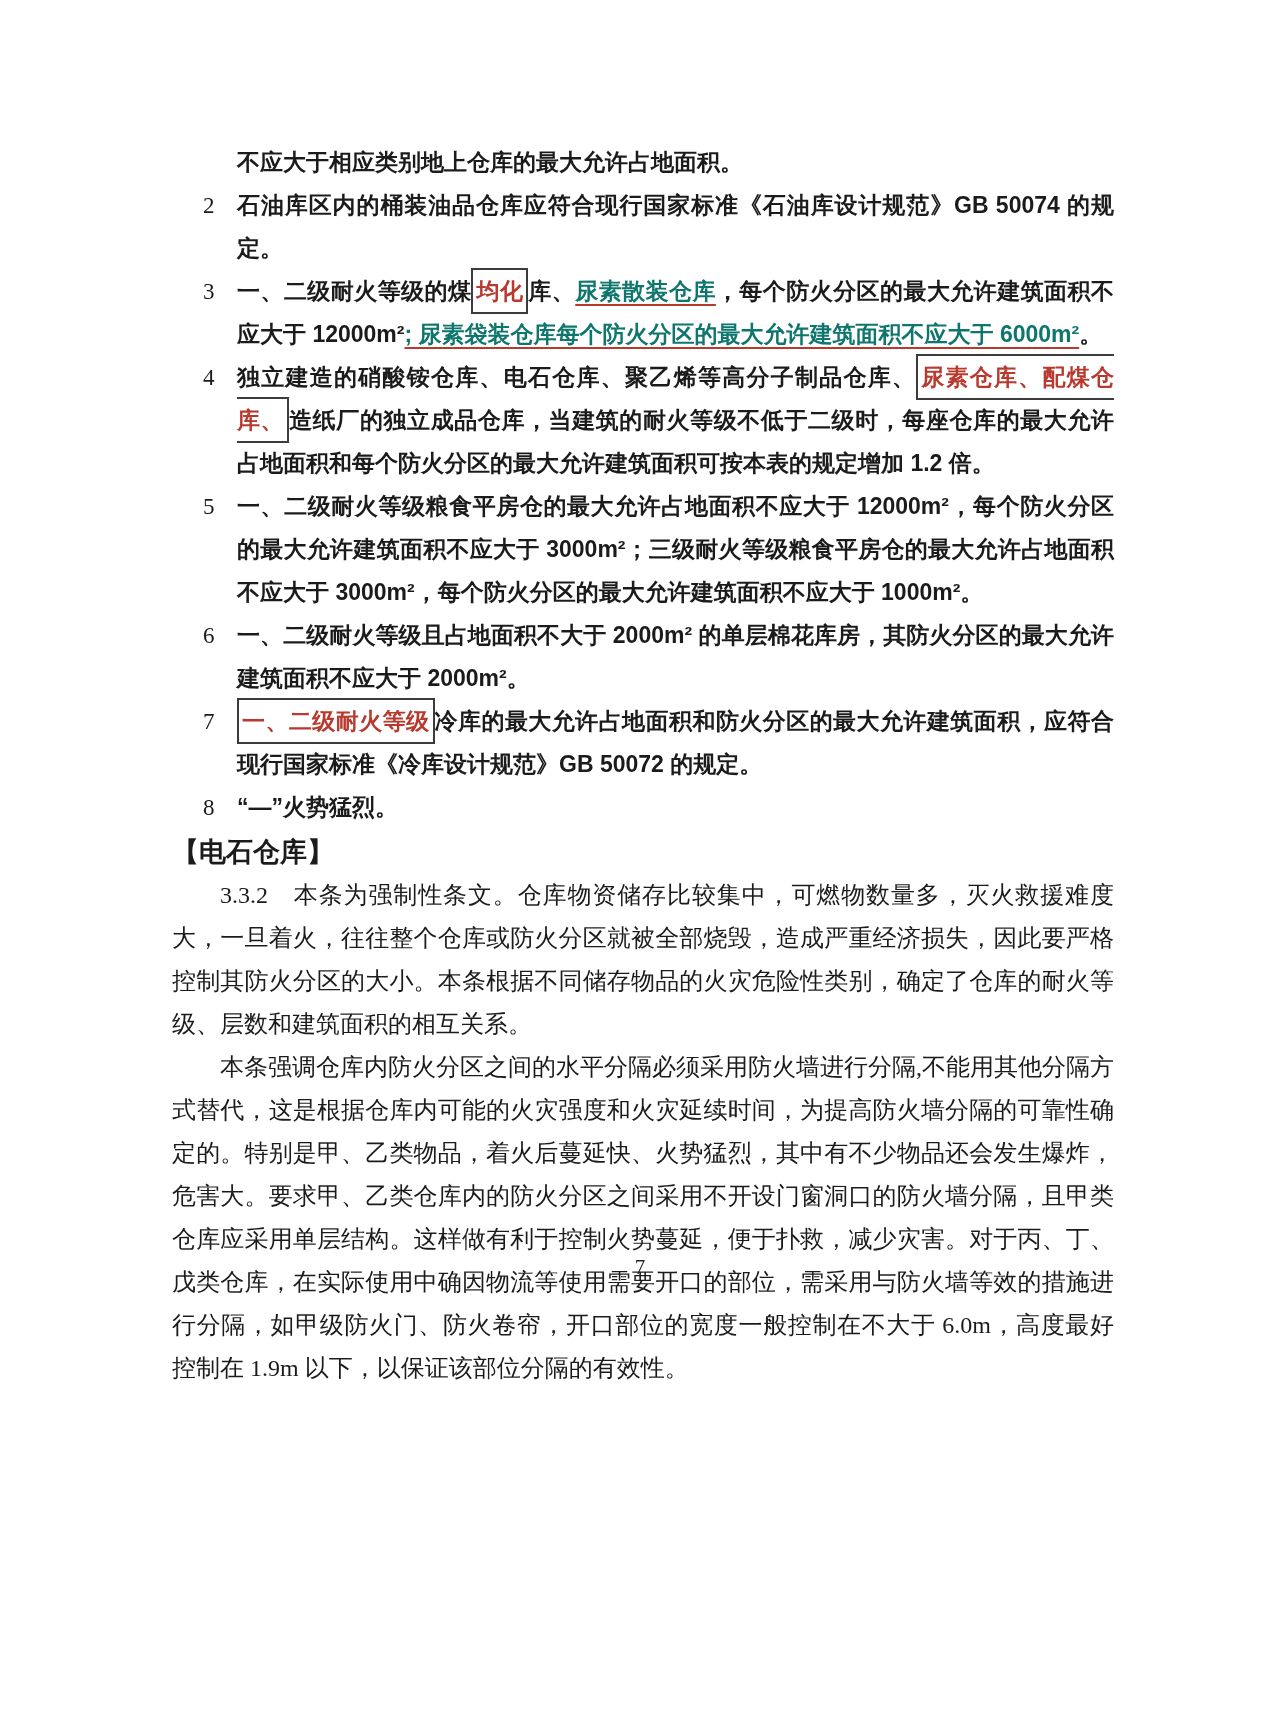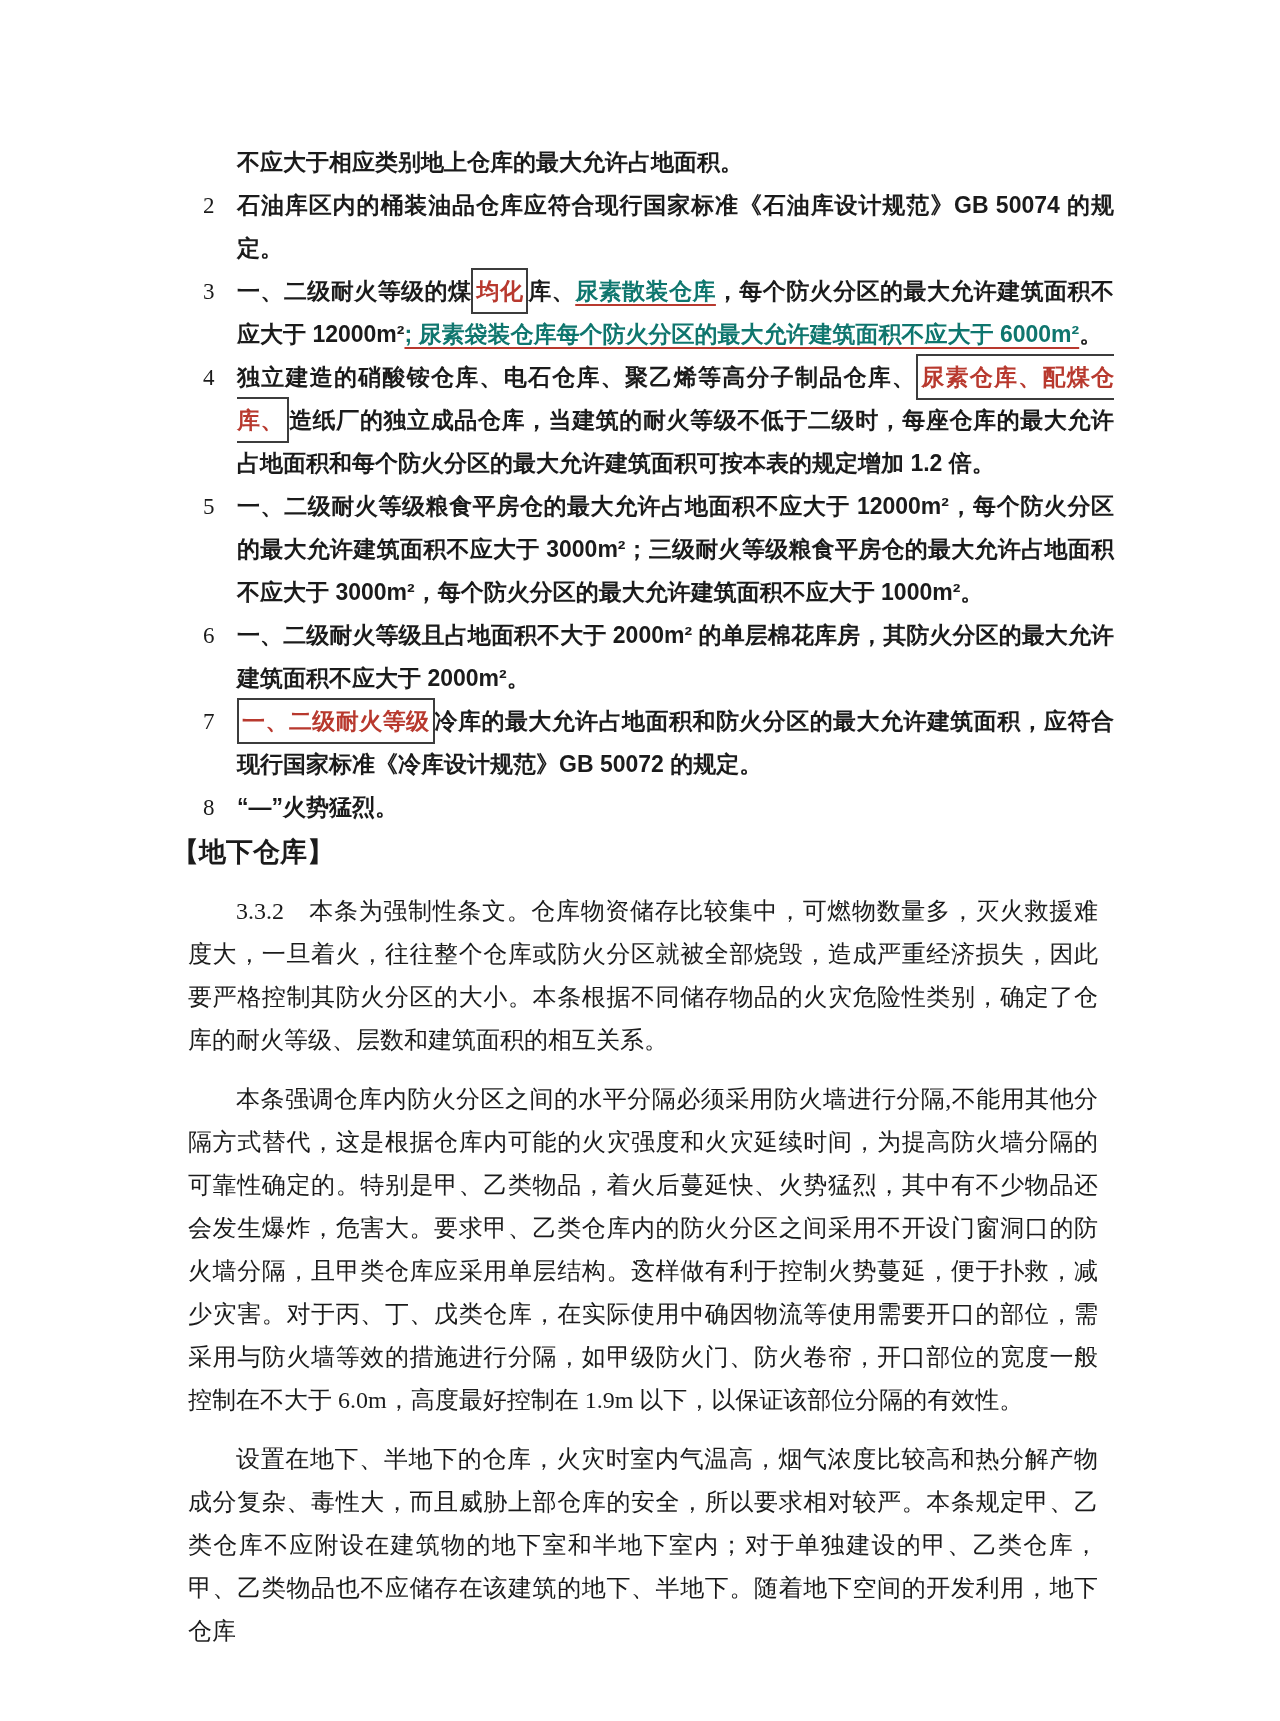--- a/index.html
+++ b/index.html
@@ -50,21 +50,21 @@
     font-weight: 700;
     line-height: 44px;
     margin-top: 1px;
   }
   .cmt {
     font-family: "Liberation Serif", serif;
     font-size: 24px;
     line-height: 43px;
     text-align: justify;
     text-indent: 2em;
-    margin: 16px;
+    margin: 0;
   }
   .page-num {
     position: absolute;
     left: 0; right: 0; bottom: 34px;
     text-align: center;
     font-family: "Liberation Serif", serif;
     font-size: 21px;
     color: #222;
   }
 </style>
@@ -107,21 +107,20 @@
       <span class="box-red">一、二级耐火等级</span><span>冷库的最大允许占地面积和防火分区的最大允许建筑面积，应符合现行国家标准《冷库设计规范》GB 50072 的规定。</span>
     </div>
 
     <div class="note-item">
       <span class="note-num">8</span>
       <span>“—”火势猛烈。</span>
     </div>
 
   </div>
 
-  <div class="cmt-header">【地下仓库】</div>
+  <div class="cmt-header">【电石仓库】</div>
 
   <p class="cmt">3.3.2　本条为强制性条文。仓库物资储存比较集中，可燃物数量多，灭火救援难度大，一旦着火，往往整个仓库或防火分区就被全部烧毁，造成严重经济损失，因此要严格控制其防火分区的大小。本条根据不同储存物品的火灾危险性类别，确定了仓库的耐火等级、层数和建筑面积的相互关系。</p>
   <p class="cmt">本条强调仓库内防火分区之间的水平分隔必须采用防火墙进行分隔,不能用其他分隔方式替代，这是根据仓库内可能的火灾强度和火灾延续时间，为提高防火墙分隔的可靠性确定的。特别是甲、乙类物品，着火后蔓延快、火势猛烈，其中有不少物品还会发生爆炸，危害大。要求甲、乙类仓库内的防火分区之间采用不开设门窗洞口的防火墙分隔，且甲类仓库应采用单层结构。这样做有利于控制火势蔓延，便于扑救，减少灾害。对于丙、丁、戊类仓库，在实际使用中确因物流等使用需要开口的部位，需采用与防火墙等效的措施进行分隔，如甲级防火门、防火卷帘，开口部位的宽度一般控制在不大于 6.0m，高度最好控制在 1.9m 以下，以保证该部位分隔的有效性。</p>
-  <p class="cmt">设置在地下、半地下的仓库，火灾时室内气温高，烟气浓度比较高和热分解产物成分复杂、毒性大，而且威胁上部仓库的安全，所以要求相对较严。本条规定甲、乙类仓库不应附设在建筑物的地下室和半地下室内；对于单独建设的甲、乙类仓库，甲、乙类物品也不应储存在该建筑的地下、半地下。随着地下空间的开发利用，地下仓库</p>
 
   <div class="page-num">7</div>
 
 </div>
 
 </body></html>

